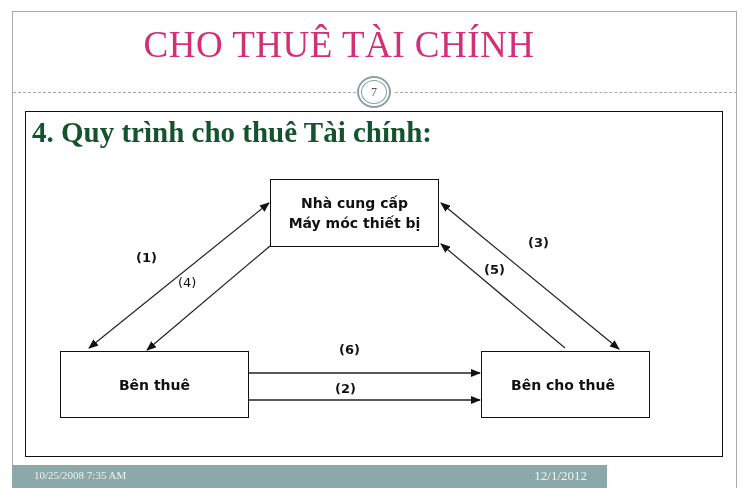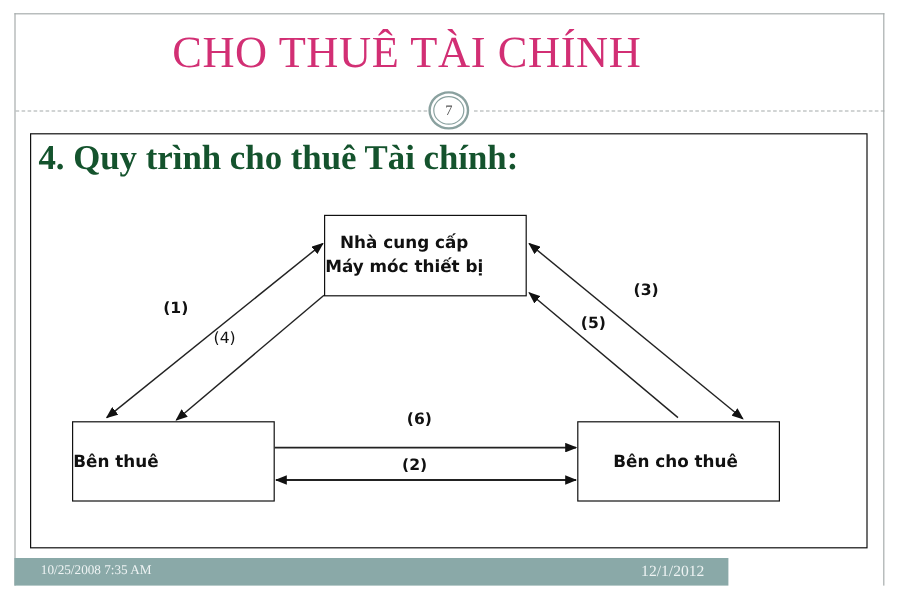--- a/index.html
+++ b/index.html
@@ -6,21 +6,21 @@
   body { width:750px; height:500px; background:#ffffff; position:relative; overflow:hidden; font-family:"Liberation Serif", serif; }
   .slide { position:absolute; left:12px; top:11px; width:725px; height:477px; border-left:1px solid #a7adad; border-right:1px solid #a7adad; border-top:1px solid #a7adad; box-sizing:border-box; }
   .title { position:absolute; left:0; top:23px; width:678px; text-align:center; font-family:"Liberation Serif", serif; font-size:37px; color:#d22f74; letter-spacing:0.5px; }
   .dash { position:absolute; top:92px; height:0; border-top:1px dashed #a4aaa9; }
   .dash.left { left:13px; width:343px; }
   .dash.right { left:395px; width:342px; }
   .pagecircle { position:absolute; left:357px; top:76px; width:34px; height:32px; border:2px solid #8aa19f; border-radius:50%; box-sizing:border-box; }
   .pagecircle-inner { position:absolute; left:2px; top:2px; right:2px; bottom:2px; border:1px solid #8aa19f; border-radius:50%; display:flex; align-items:center; justify-content:center; font-family:"Liberation Serif", serif; font-size:12px; color:#555; }
   .content { position:absolute; left:25px; top:111px; width:698px; height:346px; border:1px solid #111; box-sizing:border-box; background:#fff; }
   .heading { position:absolute; left:32px; top:116px; font-family:"Liberation Serif", serif; font-weight:bold; font-size:29px; color:#14532d;text-align:right; }
-  .node { position:absolute; border:1.5px solid #111; box-sizing:border-box; background:#fff; display:flex; align-items:center; text-align:center; font-family:"DejaVu Sans", sans-serif; font-weight:bold; font-size:14px; color:#111; line-height:20px; }
+  .node { position:absolute; border:1.5px solid #111; box-sizing:border-box; background:#fff; display:flex; align-items:center; justify-content:center; text-align:center; font-family:"DejaVu Sans", sans-serif; font-weight:bold; font-size:14px; color:#111; line-height:20px; }
   .node.left-text { justify-content:flex-start; padding-left:29px; }
   .lbl { position:absolute; font-family:"DejaVu Sans", sans-serif; font-weight:bold; font-size:13px; color:#111; }
   svg.arrows { position:absolute; left:0; top:0; }
   .footer { position:absolute; left:12px; top:465px; width:595px; height:23px; background:#8aa9a8; }
   .footer-left { position:absolute; left:22px; top:4px; font-family:"Liberation Serif", serif; font-size:11px; color:#eef3f3; }
   .footer-right { position:absolute; right:20px; top:3px; font-family:"Liberation Serif", serif; font-size:13px; color:#eef3f3; }
 </style>
 </head>
 <body>
 
@@ -60,21 +60,21 @@
   <line x1="230" y1="400" x2="480" y2="400" stroke="#222" stroke-width="1.5" marker-start="url(#ahs)" marker-end="url(#ah)"></line>
 </svg>
 
 <div class="node" style="left:270px; top:179px; width:169px; height:68px;">
   <div>
     <div>Nhà cung cấp</div>
     <div>Máy móc thiết bị</div>
   </div>
 </div>
 
-<div class="node" style="left:60px; top:351px; width:169px; height:67px;">
+<div class="node" style="left:60px; top:351px; width:189px; height:67px;">
   <span>Bên thuê</span>
 </div>
 
 <div class="node left-text" style="left:481px; top:351px; width:169px; height:67px;">
   <span>Bên cho thuê</span>
 </div>
 
 <div class="lbl" style="left:136px; top:250px;">(1)</div>
 <div class="lbl" style="left:178px; top:275px; font-weight:normal;">(4)</div>
 <div class="lbl" style="left:528px; top:235px;">(3)</div>

